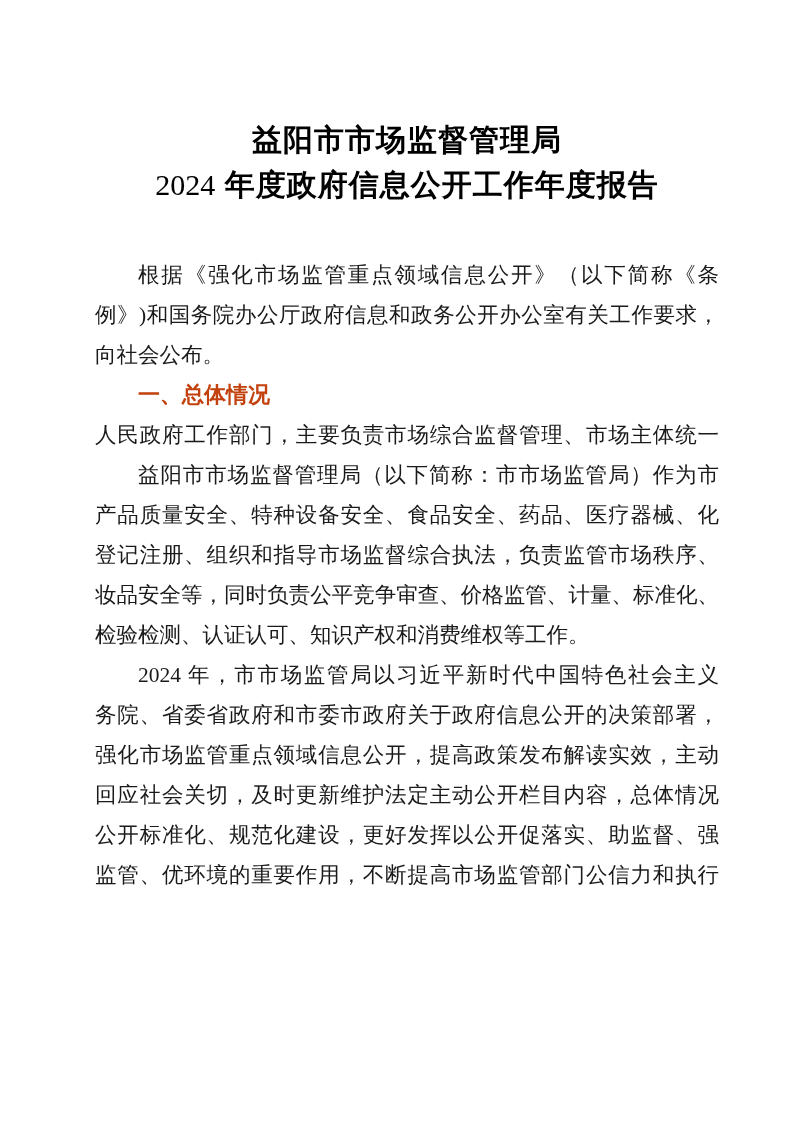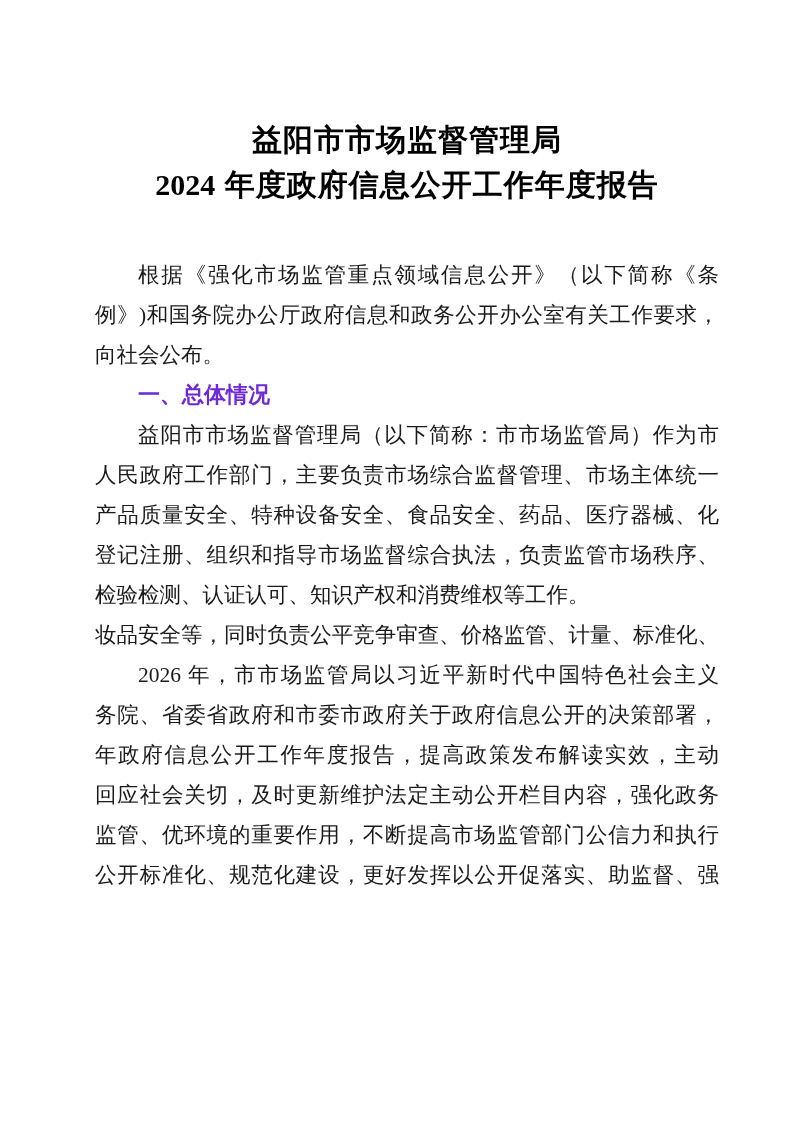--- a/index.html
+++ b/index.html
@@ -28,21 +28,21 @@
     line-height: 45px;
     color: #000000;
     letter-spacing: 1px;
   }
   .title-line {
     height: 45px;
     white-space: nowrap;
   }
   .latin-num {
     font-family: "Liberation Serif", serif;
-    font-weight: bold;
+    font-weight: normal;
     letter-spacing: 0;
   }
   .body-block {
     position: absolute;
     top: 255px;
     left: 95px;
     width: 624px;
     font-size: 21.5px;
   }
   .line {
@@ -60,21 +60,21 @@
   .line.indent {
     text-indent: 43px;
   }
   .heading {
     height: 40px;
     line-height: 40px;
     text-indent: 43px;
     font-family: "Liberation Sans", sans-serif;
     font-weight: bold;
     font-size: 22px;
-    color: #6d28d9;
+    color: #c2410c;
   }
   .footer {
     position: absolute;
     top: 1024px;
     left: 0;
     width: 794px;
     text-align: center;
     font-size: 14px;
     line-height: 20px;
     color: #1a1a1a;
@@ -89,29 +89,29 @@
   <div class="title-block">
     <div class="title-line">益阳市市场监督管理局</div>
     <div class="title-line" id="title-line-2"><span class="latin-num">2024</span> 年度政府信息公开工作年度报告</div>
   </div>
 
   <div class="body-block" id="doc-body">
       <div class="line indent">根据《强化市场监管重点领域信息公开》（以下简称《条</div>
       <div class="line">例》)和国务院办公厅政府信息和政务公开办公室有关工作要求，</div>
       <div class="line flush">向社会公布。</div>
       <div class="heading">一、总体情况</div>
+      <div class="line">人民政府工作部门，主要负责市场综合监督管理、市场主体统一</div>
       <div class="line indent">益阳市市场监督管理局（以下简称：市市场监管局）作为市</div>
-      <div class="line">人民政府工作部门，主要负责市场综合监督管理、市场主体统一</div>
       <div class="line">产品质量安全、特种设备安全、食品安全、药品、医疗器械、化</div>
       <div class="line">登记注册、组织和指导市场监督综合执法，负责监管市场秩序、</div>
+      <div class="line">妆品安全等，同时负责公平竞争审查、价格监管、计量、标准化、</div>
       <div class="line flush">检验检测、认证认可、知识产权和消费维权等工作。</div>
-      <div class="line">妆品安全等，同时负责公平竞争审查、价格监管、计量、标准化、</div>
-      <div class="line indent">2026 年，市市场监管局以习近平新时代中国特色社会主义</div>
+      <div class="line indent">2024 年，市市场监管局以习近平新时代中国特色社会主义</div>
       <div class="line">务院、省委省政府和市委市政府关于政府信息公开的决策部署，</div>
-      <div class="line">年政府信息公开工作年度报告，提高政策发布解读实效，主动</div>
-      <div class="line">回应社会关切，及时更新维护法定主动公开栏目内容，强化政务</div>
+      <div class="line">强化市场监管重点领域信息公开，提高政策发布解读实效，主动</div>
+      <div class="line">回应社会关切，及时更新维护法定主动公开栏目内容，总体情况</div>
+      <div class="line">公开标准化、规范化建设，更好发挥以公开促落实、助监督、强</div>
       <div class="line">监管、优环境的重要作用，不断提高市场监管部门公信力和执行</div>
-      <div class="line">公开标准化、规范化建设，更好发挥以公开促落实、助监督、强</div>
     </div>
 
   <div class="footer">- 1 -</div>
 
 </div>
 
 </body></html>

